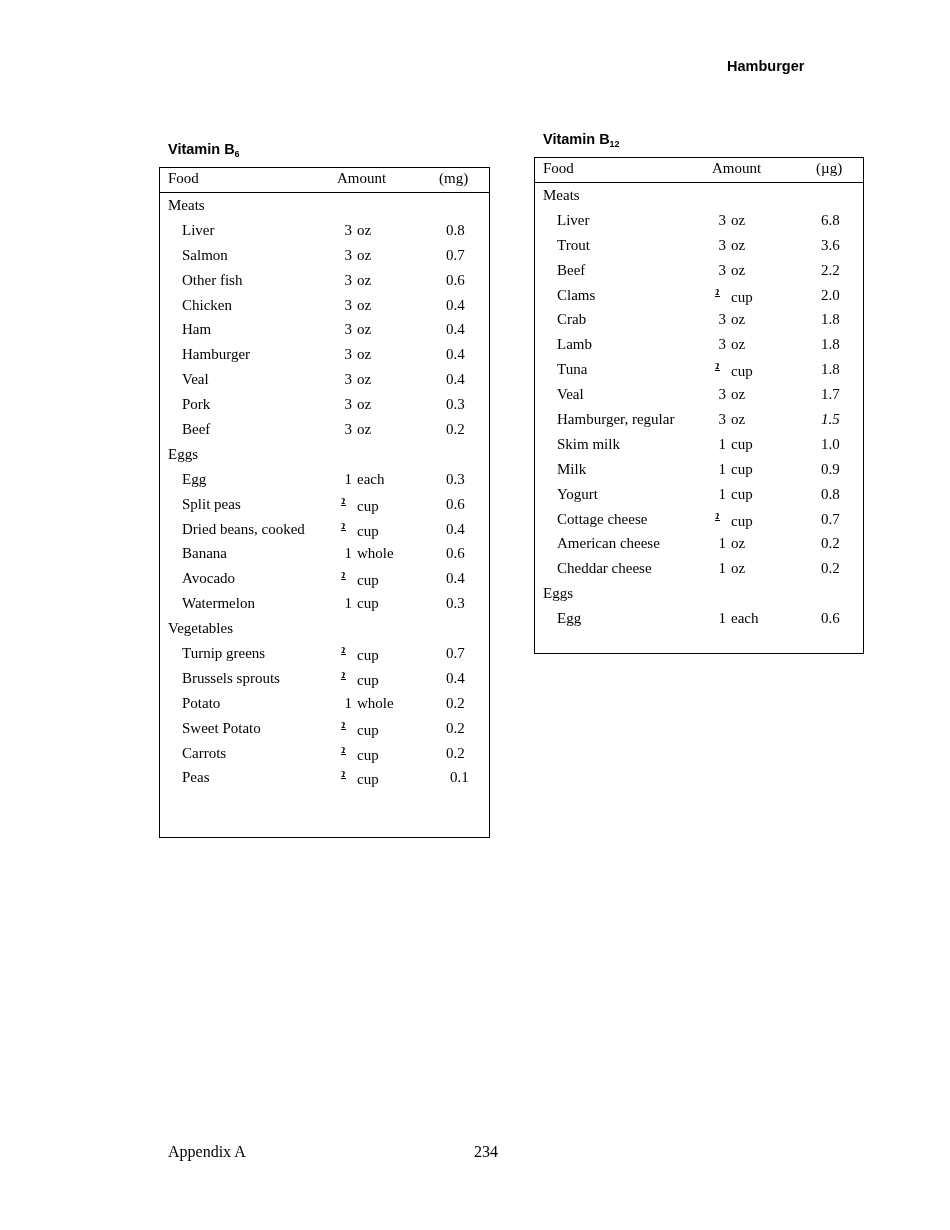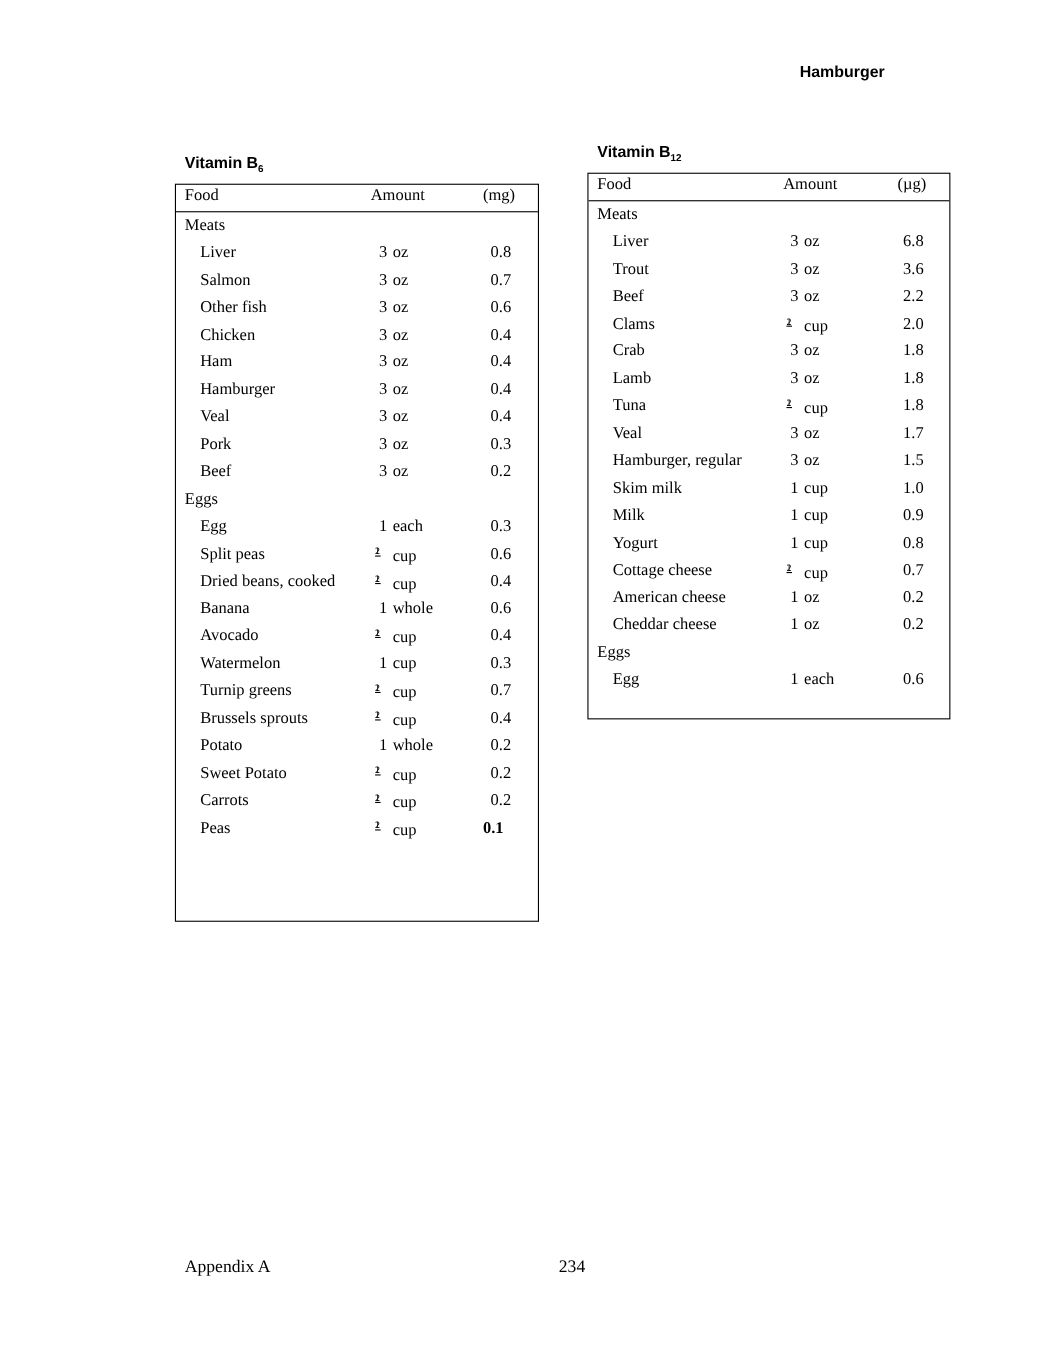--- a/index.html
+++ b/index.html
@@ -38,21 +38,21 @@
     .val { }
 
     .frac {
       display: inline-block; position: absolute; top: 0px; width: 9px;
       font-size: 9px; line-height: 9px; text-align: center;
     }
     .frac .num { display: block; border-bottom: 1px solid #000; line-height: 8px; }
     .frac .den { display: block; line-height: 9px; }
 
     .footer-left { position: absolute; left: 168px; top: 1143px; font-size: 16px; }
-    .footer-page { position: absolute; left: 508px; top: 1143px; font-size: 16px; }
+    .footer-page { position: absolute; left: 474px; top: 1143px; font-size: 16px; }
   </style>
 </head>
 <body>
 
 <div class="header-left">
 </div>
 <div class="header-right">Hamburger</div>
 
 <div class="table-title" style="left:168px; top:140px;">
   <span>Vitamin B</span><sub>6</sub>
@@ -163,20 +163,23 @@
         <span class="unit" style="left: 197px; top: 5px;">cup</span>
         <span class="val" style="left: 286px;">0.4</span>
       </div>
       <div class="row">
         <span class="food">Watermelon</span>
         <span class="qty" style="left: 180px;">1</span>
         <span class="unit" style="left: 197px;">cup</span>
         <span class="val" style="left: 286px;">0.3</span>
       </div>
       <div class="row">
+        <span class="cat">Vegetables</span>
+      </div>
+      <div class="row">
         <span class="food">Turnip greens</span>
         <span class="frac" style="left: 181px; top: 2px;">
           <span class="num">1</span>
           <span class="den">2</span>
         </span>
         <span class="unit" style="left: 197px; top: 5px;">cup</span>
         <span class="val" style="left: 286px;">0.7</span>
       </div>
       <div class="row">
         <span class="food">Brussels sprouts</span>
@@ -211,21 +214,21 @@
         <span class="unit" style="left: 197px; top: 5px;">cup</span>
         <span class="val" style="left: 286px;">0.2</span>
       </div>
       <div class="row">
         <span class="food">Peas</span>
         <span class="frac" style="left: 181px; top: 2px;">
           <span class="num">1</span>
           <span class="den">2</span>
         </span>
         <span class="unit" style="left: 197px; top: 5px;">cup</span>
-        <span class="val" style="left: 279px; font-weight: bold;">0.1</span>
+        <span class="val" style="left: 290px;">0.1</span>
       </div>
     </div>
 </div>
 
 <div class="table-title" style="left:543px; top:130px;">
   <span>Vitamin B</span><sub>12</sub>
 </div>
 <div class="tbl" id="tbl1" style="left:534px; top:157px; width:330px; height:497px;">
   <div class="tbl-head">
     <span style="left:8px;">Food</span>
@@ -287,21 +290,21 @@
       <div class="row">
         <span class="food">Veal</span>
         <span class="qty" style="left: 179px;">3</span>
         <span class="unit" style="left: 196px;">oz</span>
         <span class="val" style="left: 286px;">1.7</span>
       </div>
       <div class="row">
         <span class="food">Hamburger, regular</span>
         <span class="qty" style="left: 179px;">3</span>
         <span class="unit" style="left: 196px;">oz</span>
-        <span class="val" style="left: 286px;">1.5</span>
+        <span class="val" style="left: 286px; font-style: italic;">1.5</span>
       </div>
       <div class="row">
         <span class="food">Skim milk</span>
         <span class="qty" style="left: 179px;">1</span>
         <span class="unit" style="left: 196px;">cup</span>
         <span class="val" style="left: 286px;">1.0</span>
       </div>
       <div class="row">
         <span class="food">Milk</span>
         <span class="qty" style="left: 179px;">1</span>

